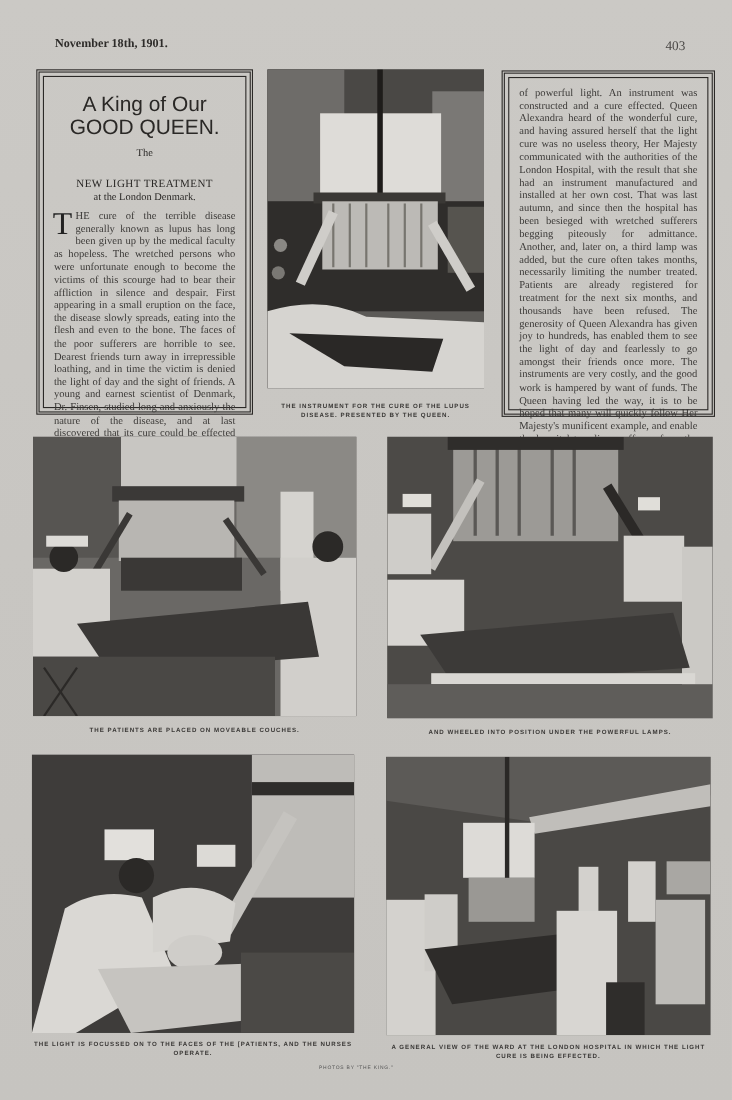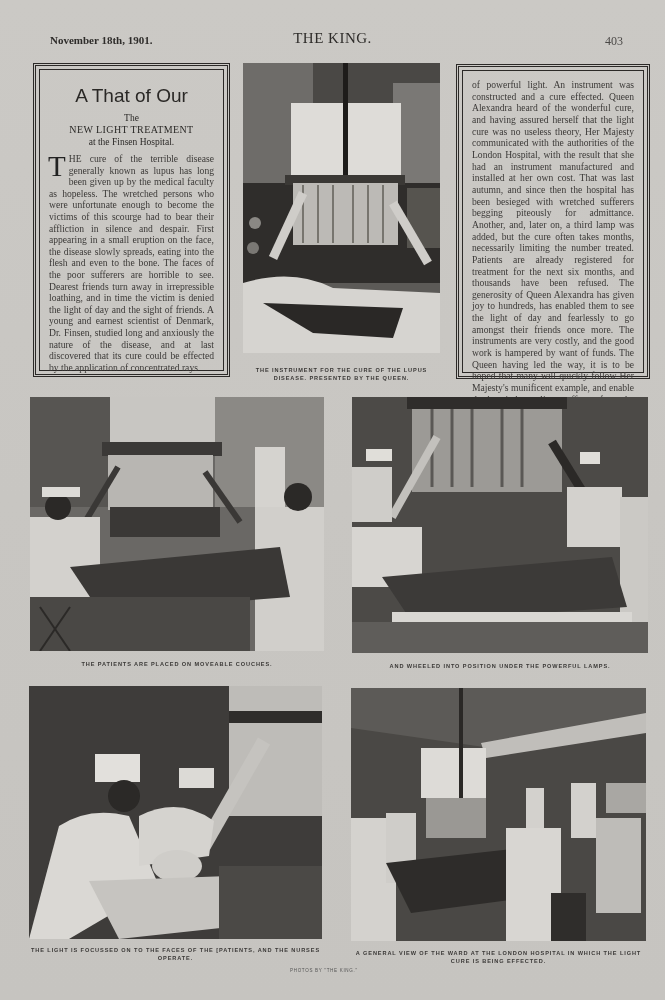--- a/index.html
+++ b/index.html
@@ -16,46 +16,46 @@
   .hdr-page { position:absolute; right:42px; top:34px; font-size:12px; color:#4a4846; }
 
   .textbox { position:absolute; border:3px double #2b2927; padding:3px; box-sizing:border-box; }
   .textbox-inner { border:1px solid #2b2927; width:100%; height:100%; box-sizing:border-box; padding:8px 9px; }
   .tb-left { left:33px; top:63px; width:197px; height:314px; }
   .tb-right { left:456px; top:64px; width:194px; height:315px; }
 
   .art-title { text-align:center; font-family:"Liberation Sans", sans-serif; font-size:19px; line-height:21px; margin-top:7px; color:#2a2826; }
   .art-title2 { text-align:center; font-family:"Liberation Sans", sans-serif; font-size:19px; line-height:22px; color:#2a2826; }
   .art-sub1 { text-align:center; font-size:9.5px; margin-top:7px; }
-  .art-sub2 { text-align:center; font-size:10px; letter-spacing:0.4px; margin-top:1px; }
+  .art-sub2 { text-align:center; font-size:10px; letter-spacing:0.4px; margin-top:17px; }
   .art-sub3 { text-align:center; font-size:9.5px; margin-top:2px; }
   .body-text { font-size:9.6px; line-height:11.6px; text-align:justify; color:#3b3937; margin-top:6px; hyphens:manual; }
   .dropcap { float:left; font-size:29px; line-height:24px; margin:1px 3px 0 -1px; font-family:"Liberation Serif", serif; color:#222; }
   .tb-right .body-text { margin-top:0; line-height:11.65px; }
 
   .photo { position:absolute; overflow:hidden; background:#6b6966; }
   .photo svg { width:100%; height:100%; display:block; }
   .caption { position:absolute; text-align:center; font-family:"Liberation Sans", sans-serif; font-size:5.6px; letter-spacing:0.9px; color:#3a3836; font-weight:bold; text-transform:uppercase; line-height:8px; }
   .credit { position:absolute; left:290px; top:968px; font-family:"Liberation Sans", sans-serif; font-size:4.5px; letter-spacing:0.7px; color:#555; text-transform:uppercase; }
 </style>
 </head>
 <body>
 
 <div class="page">
 
   <div class="hdr-date">November 18th, 1901.</div>
-  <div class="hdr-title">THE KING.</div>
   <div class="hdr-page">403</div>
 
   <div class="textbox tb-left">
     <div class="textbox-inner">
-      <div class="art-title">A That of Our</div>
+      <div class="art-title">A King of Our</div>
+      <div class="art-title2">GOOD QUEEN.</div>
       <div class="art-sub1">The</div>
       <div class="art-sub2">NEW LIGHT TREATMENT</div>
-      <div class="art-sub3">at the Finsen Hospital.</div>
+      <div class="art-sub3">at the London Denmark.</div>
       <div class="body-text">
         <span class="dropcap">T</span><span>HE cure of the terrible disease generally known as lupus has long been given up by the medical faculty as hopeless. The wretched persons who were unfortunate enough to become the victims of this scourge had to bear their affliction in silence and despair. First appearing in a small eruption on the face, the disease slowly spreads, eating into the flesh and even to the bone. The faces of the poor sufferers are horrible to see. Dearest friends turn away in irrepressible loathing, and in time the victim is denied the light of day and the sight of friends. A young and earnest scientist of Denmark, Dr. Finsen, studied long and anxiously the nature of the disease, and at last discovered that its cure could be effected by the application of concentrated rays</span>
       </div>
     </div>
   </div>
 
   <div class="textbox tb-right">
     <div class="textbox-inner">
       <div class="body-text">of powerful light. An instrument was constructed and a cure effected. Queen Alexandra heard of the wonderful cure, and having assured herself that the light cure was no useless theory, Her Majesty communicated with the authorities of the London Hospital, with the result that she had an instrument manufactured and installed at her own cost. That was last autumn, and since then the hospital has been besieged with wretched sufferers begging piteously for admittance. Another, and, later on, a third lamp was added, but the cure often takes months, necessarily limiting the number treated. Patients are already registered for treatment for the next six months, and thousands have been refused. The generosity of Queen Alexandra has given joy to hundreds, has enabled them to see the light of day and fearlessly to go amongst their friends once more. The instruments are very costly, and the good work is hampered by want of funds. The Queen having led the way, it is to be hoped that many will quickly follow Her Majesty's munificent example, and enable the hospital to relieve sufferers from the ghastly living death of lupus.</div>
     </div>

